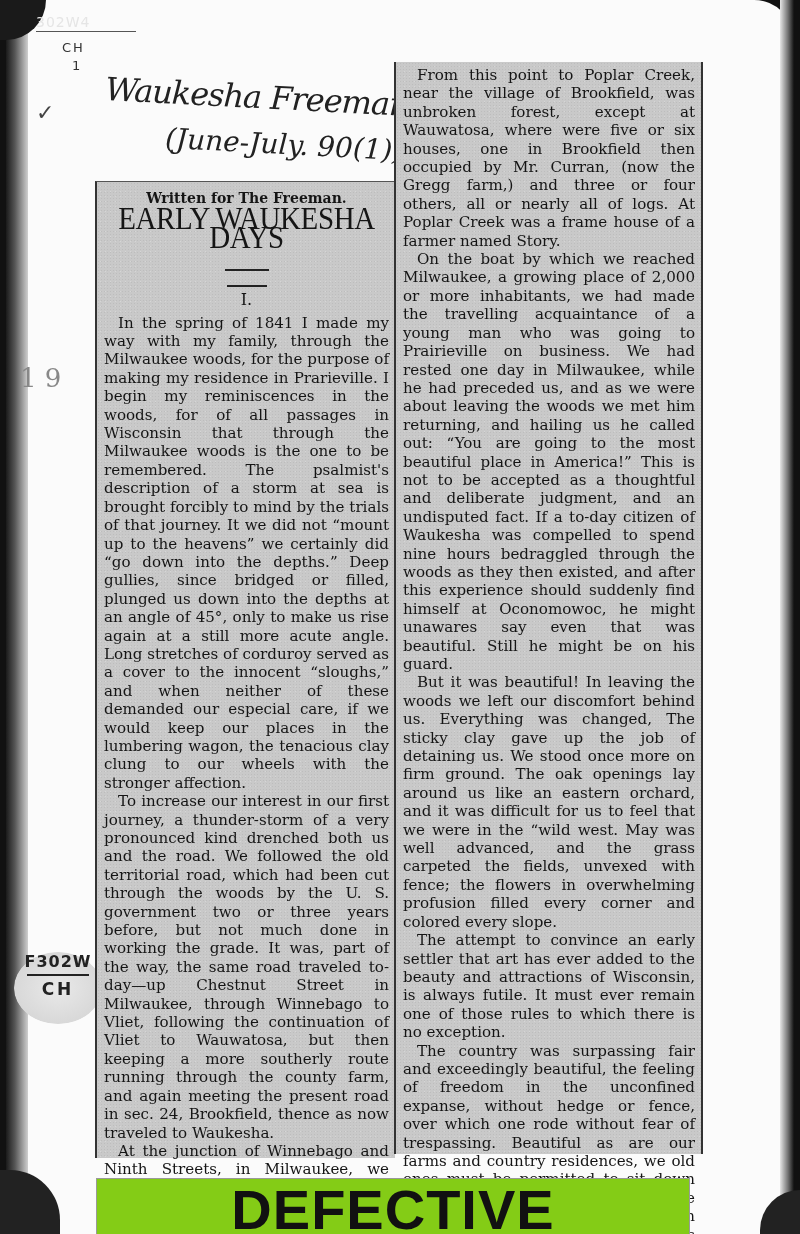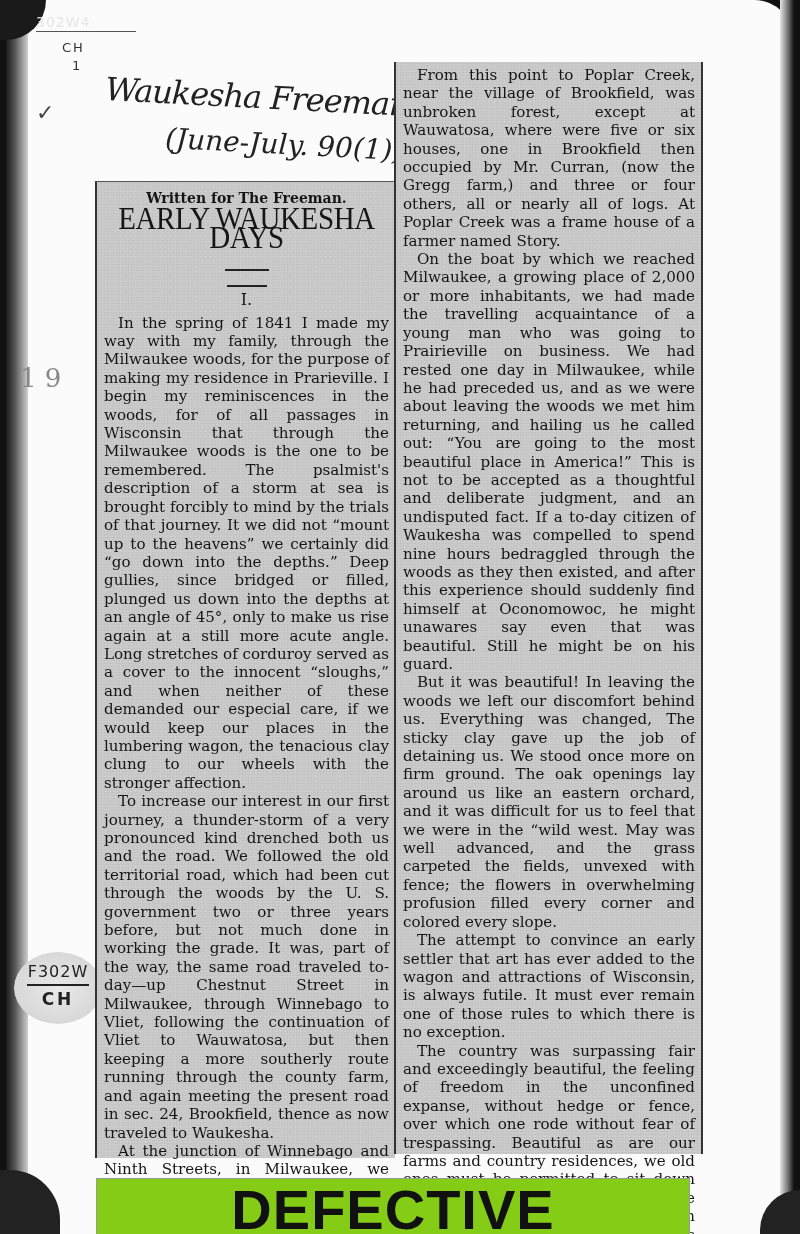--- a/index.html
+++ b/index.html
@@ -38,21 +38,21 @@
   .call-one { position: absolute; left: 72px; top: 58px; font-family: "DejaVu Sans", sans-serif; font-size: 13px; color: #333; }
   .check-mark { position: absolute; left: 36px; top: 100px; font-size: 22px; color: #444; }
   .title-hand { left: 105px; top: 78px; font-size: 32px; transform: rotate(3deg); letter-spacing: -1px; }
   .date-hand { left: 165px; top: 128px; font-size: 28px; transform: rotate(3deg); }
   .margin-mark { position: absolute; left: 20px; top: 330px; font-size: 26px; color: #888; font-family: "DejaVu Serif", serif; margin-top: 33px; }
   .stamp {
     position: absolute; left: 14px; top: 952px; width: 88px; height: 72px;
     border-radius: 50%; background: radial-gradient(#e9e9e9, #d8d8d8 70%, transparent 72%);
     font-family: "DejaVu Sans", sans-serif; color: #222; text-align: center;
   }
-  .stamp .num { font-size: 16px; font-weight: normal; margin-top: 10px; letter-spacing: 1px; }
+  .stamp .num { font-size: 16px; font-weight: bold; letter-spacing: 1px; }
   .stamp .bar { border-top: 2px solid #222; width: 62px; margin: 3px auto; }
   .stamp .ch { font-size: 17px; font-weight: bold; letter-spacing: 3px; }
 
   .clip {
     position: absolute; background: #c9c9c9;
     background-image:
       radial-gradient(#bdbdbd 0.6px, transparent 0.8px),
       radial-gradient(#d6d6d6 0.6px, transparent 0.8px);
     background-size: 3px 3px, 5px 5px;
     background-position: 0 0, 1px 2px;
@@ -122,19 +122,19 @@
       <p>At the junction of Winnebago and Ninth Streets, in Milwaukee, we struck the solid woods. Where Twenty-Seventh Street is now cut through, by the side of Vliet, in the depth of the woods, stood a tree blazed by the government surveyor, which informed us that we were passing the range line between 21 and 22, so recently then had the government taken actual possession.</p>
     </div>
   </div>
 </div>
 
 <div class="clip clip-right">
   <div class="col col-right-body">
     <p>From this point to Poplar Creek, near the village of Brookfield, was unbroken forest, except at Wauwatosa, where were five or six houses, one in Brookfield then occupied by Mr. Curran, (now the Gregg farm,) and three or four others, all or nearly all of logs. At Poplar Creek was a frame house of a farmer named Story.</p>
     <p>On the boat by which we reached Milwaukee, a growing place of 2,000 or more inhabitants, we had made the travelling acquaintance of a young man who was going to Prairieville on business. We had rested one day in Milwaukee, while he had preceded us, and as we were about leaving the woods we met him returning, and hailing us he called out: “You are going to the most beautiful place in America!” This is not to be accepted as a thoughtful and deliberate judgment, and an undisputed fact. If a to-day citizen of Waukesha was compelled to spend nine hours bedraggled through the woods as they then existed, and after this experience should suddenly find himself at Oconomowoc, he might unawares say even that was beautiful. Still he might be on his guard.</p>
     <p>But it was beautiful! In leaving the woods we left our discomfort behind us. Everything was changed, The sticky clay gave up the job of detaining us. We stood once more on firm ground. The oak openings lay around us like an eastern orchard, and it was difficult for us to feel that we were in the “wild west. May was well advanced, and the grass carpeted the fields, unvexed with fence; the flowers in overwhelming profusion filled every corner and colored every slope.</p>
-    <p>The attempt to convince an early settler that art has ever added to the wagon and attractions of Wisconsin, is always futile. It must ever remain one of those rules to which there is no exception.</p>
+    <p>The attempt to convince an early settler that art has ever added to the beauty and attractions of Wisconsin, is always futile. It must ever remain one of those rules to which there is no exception.</p>
     <p>The country was surpassing fair and exceedingly beautiful, the feeling of freedom in the unconfined expanse, without hedge or fence, over which one rode without fear of trespassing. Beautiful as are our farms and country residences, we old ones must be permitted to sit down and sigh for those charms which we are to look on no more. And yet, even I must confess that as I sometimes wander with tottering steps around this village, I see some places that could be improved by well-directed art.</p>
 
   </div>
 </div>
 
 <div class="banner">DEFECTIVE ORIGINAL</div>
 
 </body></html>

